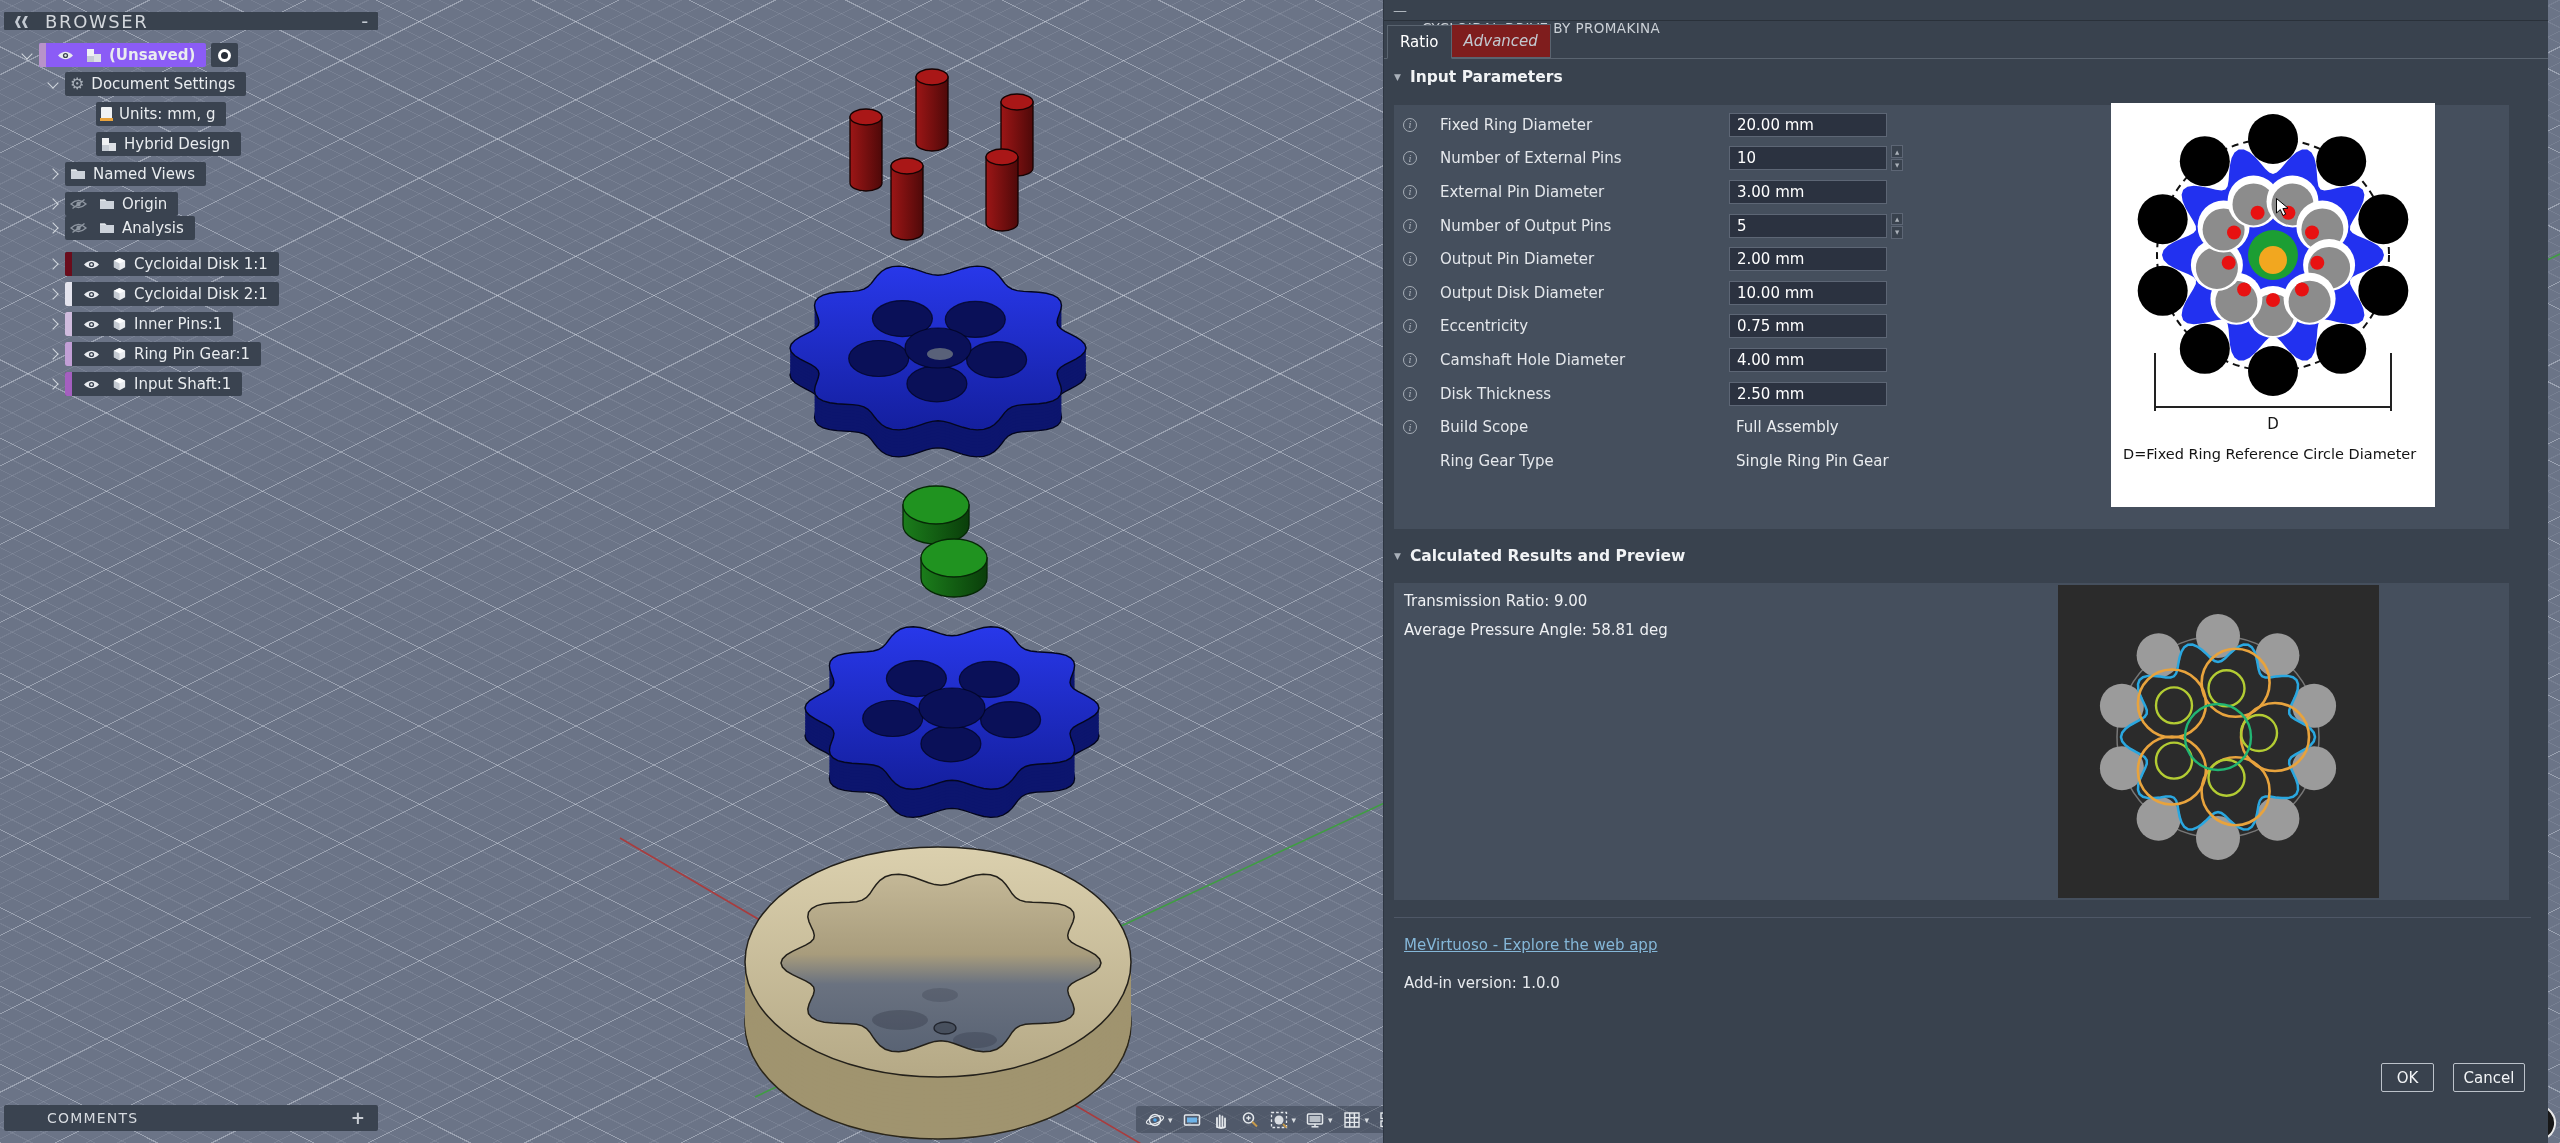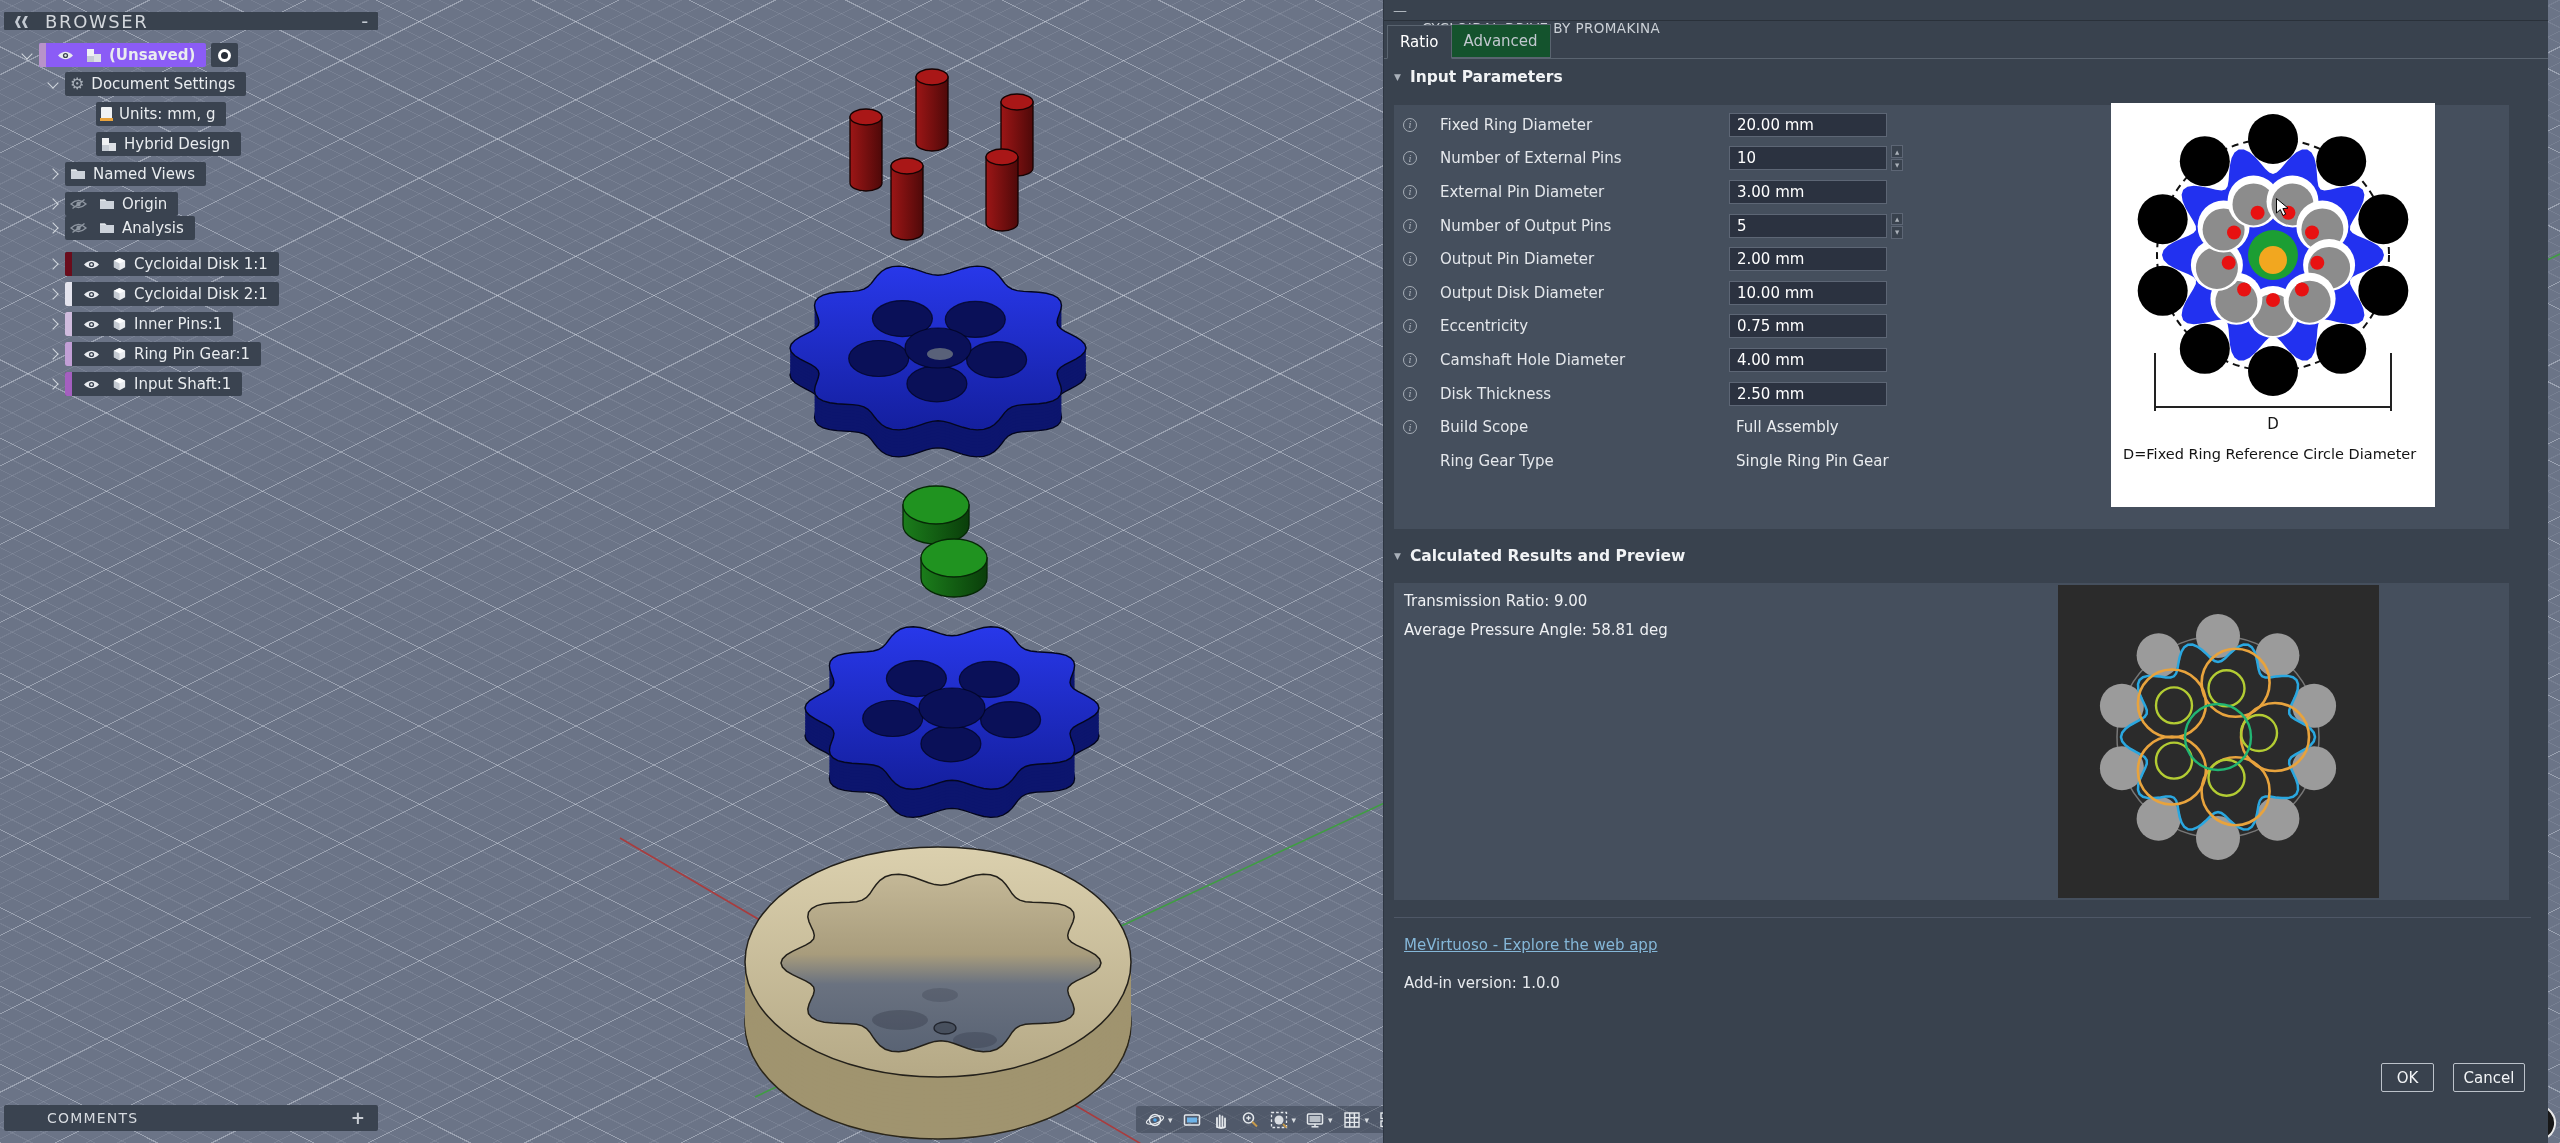--- a/index.html
+++ b/index.html
@@ -56,21 +56,21 @@
   #badge{position:absolute;left:2516px;top:1101px;z-index:6;}
 
   
   #dialog{position:absolute;left:1383px;top:0;width:1165px;height:1143px;background:#39424e;z-index:10;color:#e7eaee;font-size:15px;border-left:1px solid #2d3541;box-sizing:border-box;}
   .dtitle{height:20px;display:flex;align-items:center;border-bottom:1px solid rgba(0,0,0,.25);}
   .dtitle .min{margin-left:9px;color:#aeb5bd;font-size:14px;line-height:8px;}
   .dtitle .txt{margin-left:15px;font-size:13.5px;letter-spacing:.4px;color:#ccd1d7;margin-top:36px;}
   .dtabs{height:38px;border-bottom:1px solid #5a6470;display:flex;align-items:flex-end;padding-left:3px;box-sizing:border-box;}
   .tab{height:34px;display:flex;align-items:center;padding:0 12px;border:1px solid #5a6470;font-size:15px;box-sizing:border-box;}
   .tab.active{background:#39424e;border-bottom:1px solid #39424e;margin-bottom:-1px;color:#fff;}
-  .tab.inactive{color:#c2c8cf;border-left:none;background:#14532d;}
+  .tab.inactive{color:#c2c8cf;border-left:none;background:#7f1d1d;font-style:italic;}
   .sech{position:absolute;display:flex;align-items:center;gap:9px;padding-left:10px;font-weight:bold;color:#f1f3f5;font-size:15.5px;}
   .sech .tri{color:#a9b0b9;font-size:9px;font-weight:normal;}
   .secbody{position:absolute;left:10px;width:1115px;background:#454f5d;}
   #body1{top:105px;height:424px;}
   #body2{top:583px;height:317px;}
   #params{position:absolute;top:3px;left:0;right:0;}
   .prow{position:relative;height:33.6px;}
   .info{position:absolute;left:9px;top:50%;transform:translateY(-50%);width:14px;height:14px;border:1.2px solid #a6adb6;border-radius:50%;color:#a6adb6;font-size:10px;display:flex;align-items:center;justify-content:center;font-family:"DejaVu Serif",serif;font-style:italic;box-sizing:border-box;}
   .plabel{position:absolute;left:46px;top:50%;transform:translateY(-50%);color:#e4e7eb;}
   .pfield{position:absolute;left:335px;top:50%;transform:translateY(-50%);width:158px;height:24px;background:#2b3240;border:1px solid #5d6675;display:flex;align-items:center;padding-left:7px;color:#fff;box-sizing:border-box;}

